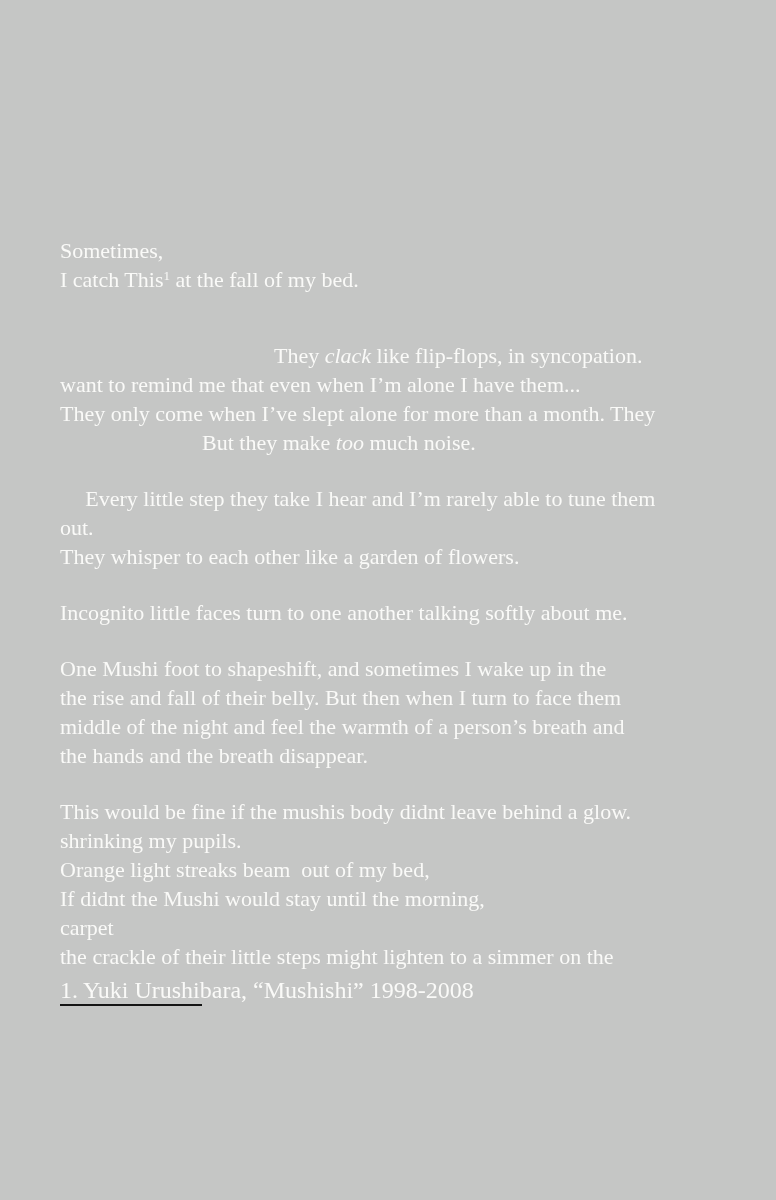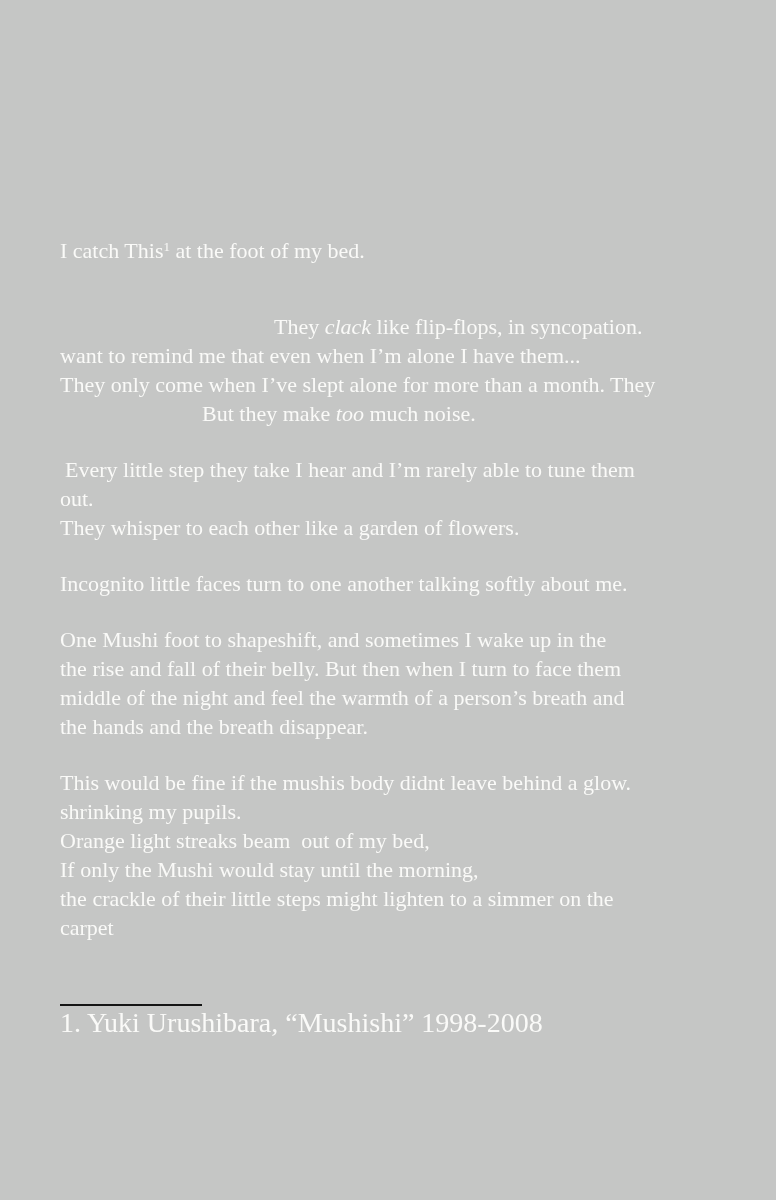--- a/index.html
+++ b/index.html
@@ -44,57 +44,58 @@
     position: absolute;
     left: 60px;
     top: 1004px;
     width: 142px;
     height: 2px;
     background: var(--rule, #151515);
   }
   .footnote {
     position: absolute;
     left: 60px;
-    top: 1008px;
+    top: 976px;
     color: var(--text, #fafaf8);
-    font-size: 28px;
+    font-size: 24px;
     line-height: 29px;
     white-space: pre;
   }
 </style>
 </head>
 <body>
 
 <div class="page">
   <div class="poem">
       <div class="stanza">
-        <div class="line"><span>I catch This</span><span class="seg-sup">1</span><span> at the foot of my bed.</span></div>
+        <div class="line"><span>Sometimes,</span></div>
+        <div class="line"><span>I catch This</span><span class="seg-sup">1</span><span> at the fall of my bed.</span></div>
         <div class="line" style="padding-left: 214px; margin-top: 44px;"><span>They </span><span class="seg-italic">clack</span><span> like flip-flops, in syncopation.</span></div>
         <div class="line"><span>want to remind me that even when I’m alone I have them...</span></div>
         <div class="line"><span>They only come when I’ve slept alone for more than a month. They</span></div>
         <div class="line" style="padding-left: 142px; font-family: Liberation Serif, serif;"><span>But they make </span><span class="seg-italic">too</span><span> much noise.</span></div>
       </div>
       <div class="stanza">
-        <div class="line" style="padding-left: 5px;"><span>Every little step they take I hear and I’m rarely able to tune them</span></div>
+        <div class="line" style="padding-left: 5px; text-align: right;"><span>Every little step they take I hear and I’m rarely able to tune them</span></div>
         <div class="line"><span>out.</span></div>
         <div class="line"><span>They whisper to each other like a garden of flowers.</span></div>
       </div>
       <div class="stanza">
         <div class="line"><span>Incognito little faces turn to one another talking softly about me.</span></div>
       </div>
       <div class="stanza">
         <div class="line"><span>One Mushi foot to shapeshift, and sometimes I wake up in the</span></div>
         <div class="line"><span>the rise and fall of their belly. But then when I turn to face them</span></div>
         <div class="line"><span>middle of the night and feel the warmth of a person’s breath and</span></div>
         <div class="line"><span>the hands and the breath disappear.</span></div>
       </div>
       <div class="stanza">
         <div class="line"><span>This would be fine if the mushis body didnt leave behind a glow.</span></div>
         <div class="line"><span>shrinking my pupils.</span></div>
         <div class="line"><span>Orange light streaks beam  out of my bed,</span></div>
-        <div class="line"><span>If only the Mushi would stay until the morning,</span></div>
+        <div class="line"><span>If didnt the Mushi would stay until the morning,</span></div>
+        <div class="line"><span>carpet</span></div>
         <div class="line"><span>the crackle of their little steps might lighten to a simmer on the</span></div>
-        <div class="line"><span>carpet</span></div>
       </div>
     </div>
   <div class="footnote-rule"></div>
   <div class="footnote">1. Yuki Urushibara, “Mushishi” 1998-2008</div>
 </div>
 
 </body></html>

